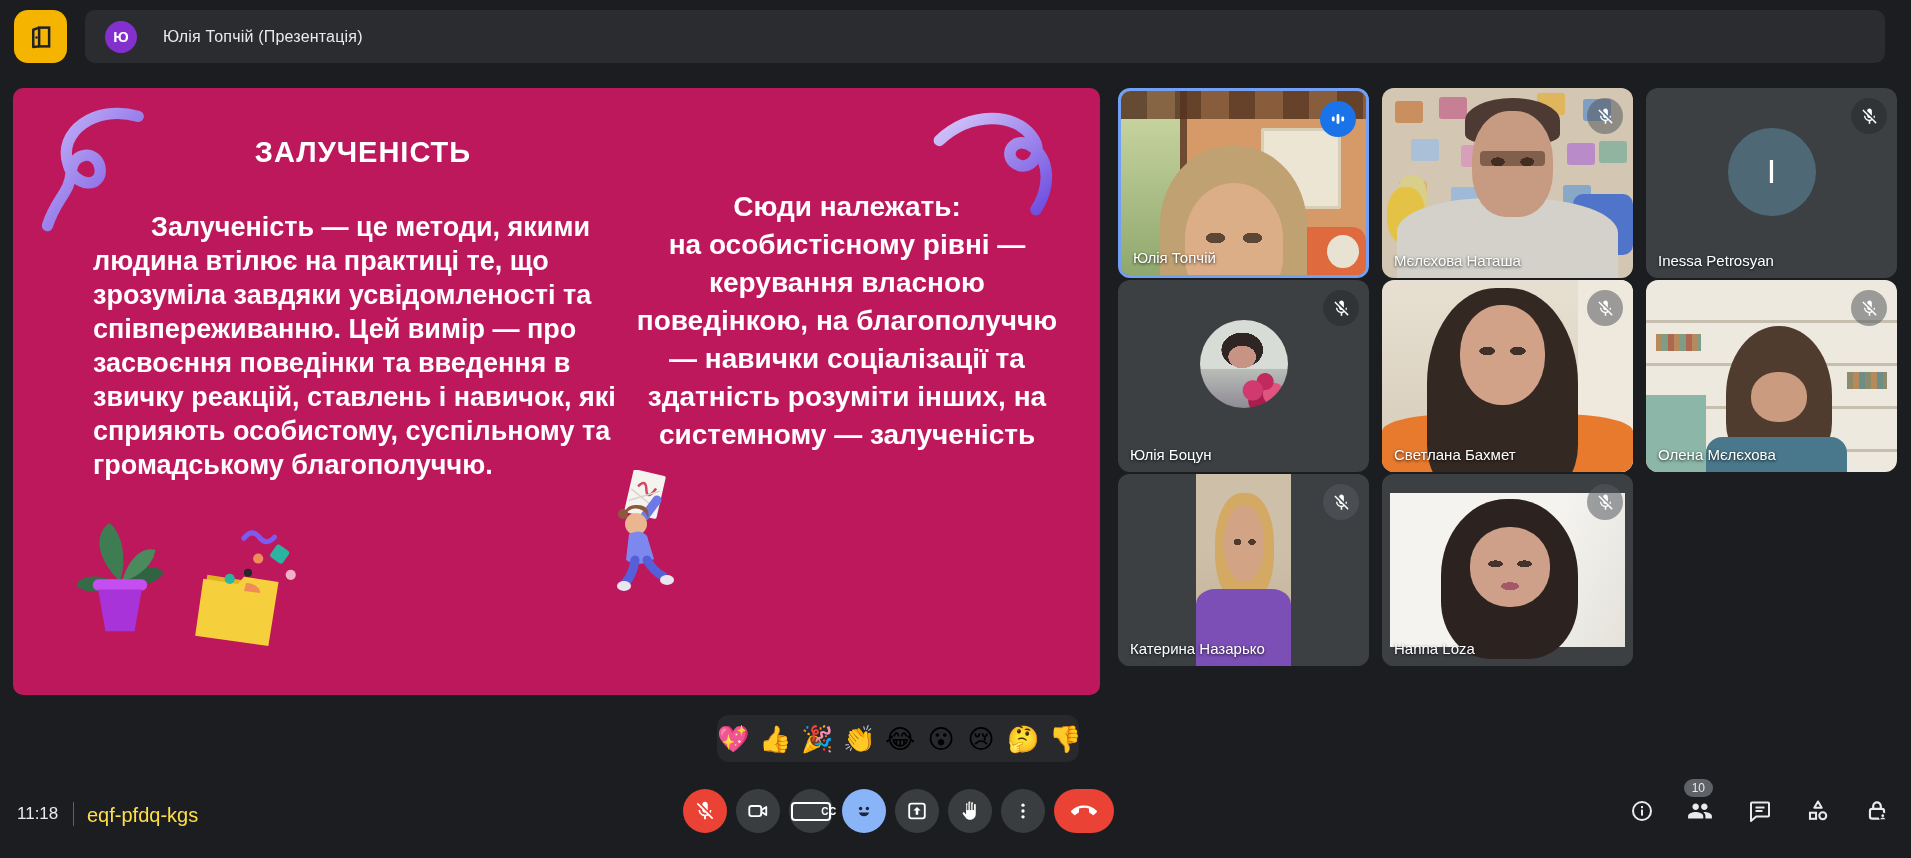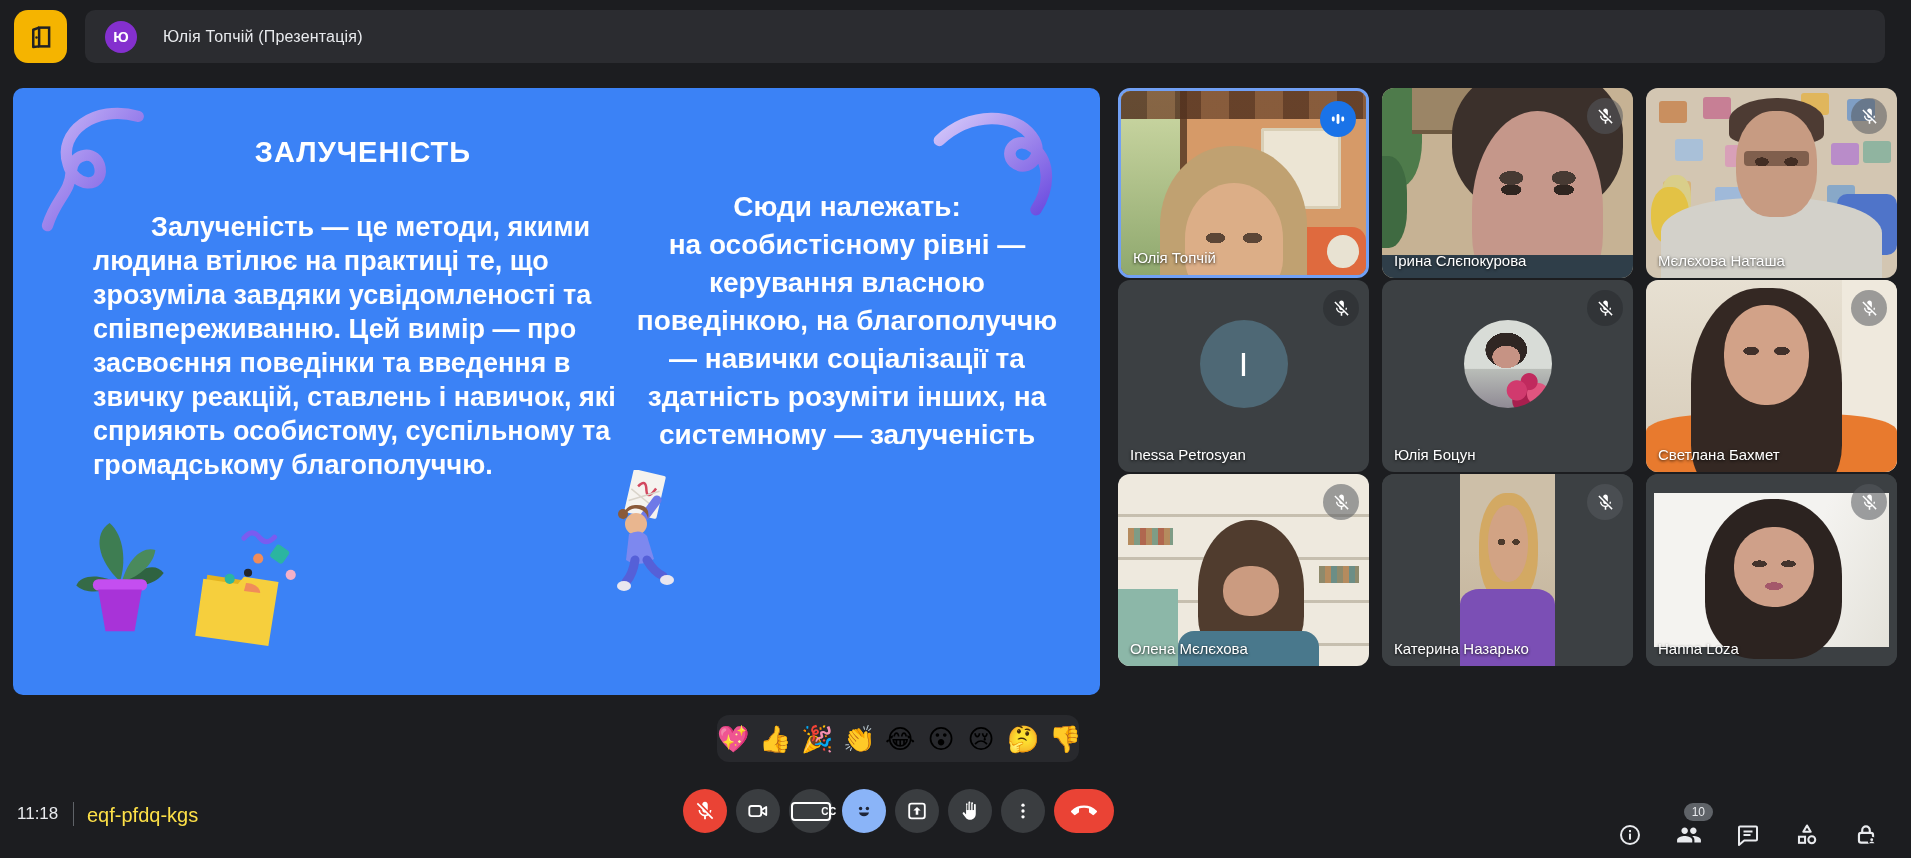--- a/index.html
+++ b/index.html
@@ -13,21 +13,21 @@
   .home-btn { position:absolute; left:14px; top:10px; width:53px; height:53px; border-radius:14px;
               background:#f5b400; border:none; cursor:pointer; display:flex; align-items:center; justify-content:center; }
   .presenter-pill { position:absolute; left:85px; top:10px; width:1800px; height:53px; border-radius:10px;
               background:#2b2c30; display:flex; align-items:center; padding-left:20px; }
   .presenter-avatar { width:32px; height:32px; border-radius:50%; background:#8430ce; color:#fff;
               display:flex; align-items:center; justify-content:center; font-size:15px; font-weight:700; }
   .presenter-label { margin-left:26px; color:#e8eaed; font-size:16px; font-weight:500; letter-spacing:.2px; }
 
   
   .slide { position:absolute; left:13px; top:88px; width:1087px; height:607px; border-radius:10px;
-           background:#3b82f6; overflow:hidden; color:#fff; }
+           background:#be185d; overflow:hidden; color:#fff; }
   .slide-title { position:absolute; left:80px; top:48px; width:540px; text-align:center;
            font-size:29px; font-weight:700; letter-spacing:1px; }
   .slide-def { position:absolute; left:80px; top:122px; width:545px; font-size:27px; line-height:34px;
            font-weight:700; text-indent:58px; }
   .slide-list { position:absolute; left:608px; top:100px; width:452px; text-align:center;
            font-size:28px; line-height:38px; font-weight:700; }
   .deco { position:absolute; pointer-events:none; }
 
   
   .tiles { position:absolute; left:1118px; top:88px; width:779px; height:604px; display:grid;
@@ -150,21 +150,21 @@
          display:flex; align-items:center; justify-content:center; flex:0 0 auto; }
   .ctl.red { background:#ea4335; }
   .ctl.blue { background:#8ab4f8; }
   .endcall { width:60px; height:44px; border-radius:24px; background:#ea4335; border:none; cursor:pointer;
          display:flex; align-items:center; justify-content:center; flex:0 0 auto; }
   .ccbox { width:26px; height:19px; border:2px solid #fff; border-radius:4px; color:#fff; font-size:10px;
          font-weight:700; display:flex; align-items:center; justify-content:center; letter-spacing:.5px;padding-left:36px; }
 
   .panel-icons { position:absolute; left:1606px; top:3px; display:flex; gap:11px; }
   .pbtn { position:relative; width:48px; height:44px; border:none; background:none; cursor:pointer;
-         display:flex; align-items:center; justify-content:center;margin-top:24px; }
+         display:flex; align-items:center; justify-content:flex-end; }
   .count-badge { position:absolute; top:-10px; right:0px; background:#5f6368; color:#e8eaed; font-size:12px;
          padding:2px 8px; border-radius:10px; }
 </style>
 </head>
 <body>
 
 <div class="app">
 
   <button class="home-btn">
     <svg width="30" height="30" viewBox="0 0 24 24">
@@ -259,36 +259,20 @@
       <span class="audio-badge">
         <svg width="20" height="20" viewBox="0 0 24 24">
           <rect x="4.6" y="9" width="3.4" height="6" rx="1.7" fill="#fff"></rect>
           <rect x="10.3" y="6" width="3.4" height="12" rx="1.7" fill="#fff"></rect>
           <rect x="16" y="9" width="3.4" height="6" rx="1.7" fill="#fff"></rect>
         </svg>
       </span>
       <span class="tile-name">Юлія Топчій</span>
     </div>
 
-    <div class="tile t2">
-      <div class="scene">
-        <i class="sh s2a"></i>
-        <i class="sh s2b"></i>
-        <i class="sh s2c"></i>
-        <i class="sh s2d"></i>
-        <i class="sh s2e"></i>
-        <i class="sh s2f"></i>
-      </div>
-      <span class="mute-badge">
-        <svg width="19" height="19" viewBox="0 0 24 24">
-            <path fill="#fff" d="M19 11h-1.7c0 .74-.16 1.43-.43 2.05l1.23 1.23c.56-.98.9-2.09.9-3.28zm-4.02.17c0-.06.02-.11.02-.17V5c0-1.66-1.34-3-3-3S9 3.34 9 5v.18l5.98 5.99zM4.27 3 3 4.27l6.01 6.01V11c0 1.66 1.33 3 2.99 3 .22 0 .44-.03.65-.08l1.66 1.66c-.71.33-1.5.52-2.31.52-2.76 0-5.3-2.1-5.3-5.1H5c0 3.41 2.72 6.23 6 6.72V21h2v-3.28c.91-.13 1.77-.45 2.54-.9L19.73 21 21 19.73 4.27 3z"></path>
-          </svg>
-      </span>
-      <span class="tile-name">Ірина Слєпокурова</span>
-    </div>
 
     <div class="tile t3">
       <div class="scene">
         <i class="sh s3a"></i>
         <i class="sh s3b"></i>
         <i class="sh s3c"></i>
         <i class="sh s3d"></i>
         <i class="sh s3g"></i>
         <i class="sh s3e"></i>
         <i class="sh s3f"></i>

